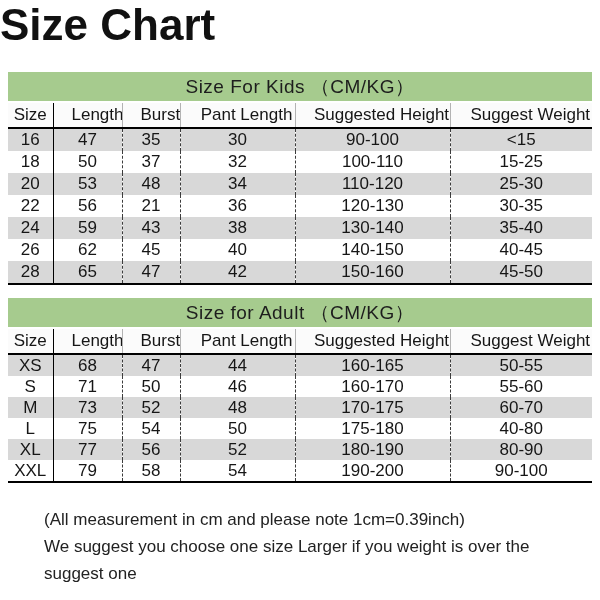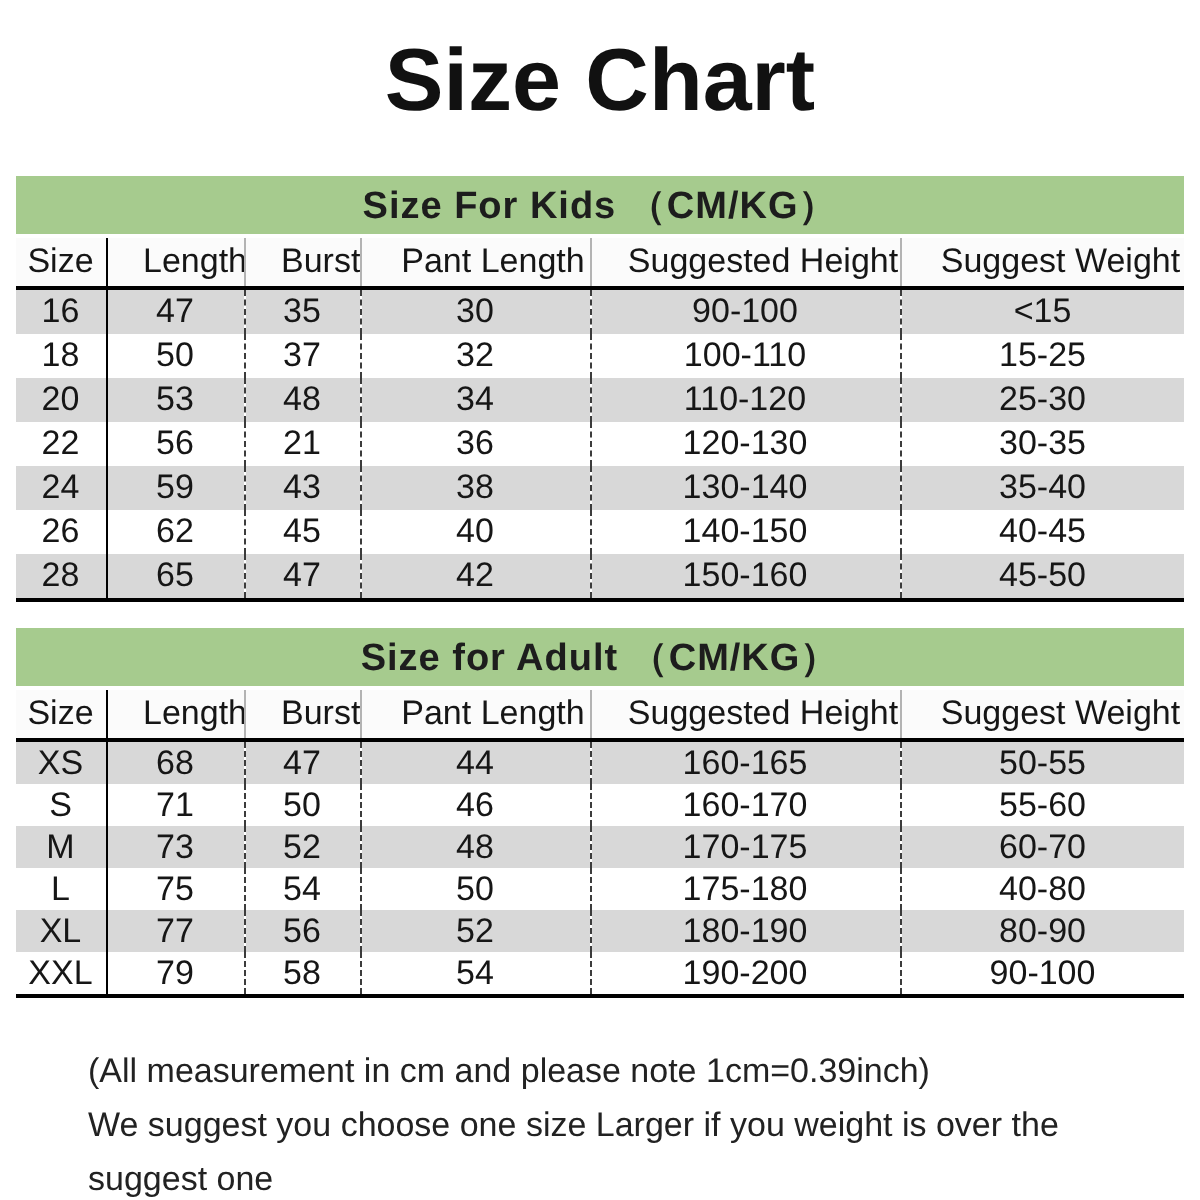--- a/index.html
+++ b/index.html
@@ -14,37 +14,35 @@
     color: #161616;
     overflow: hidden;
   }
   .page {
     width: 600px;
     height: 600px;
     position: relative;
   }
   .title {
     margin: 0;
-    padding-top: 16px;
     height: 62px;
-    text-align: center;
     font-size: 44px;
     font-weight: 700;
     color: #111111;
     letter-spacing: 0px;
   }
   .banner {
     margin: 0 8px 2px 8px;
     height: 29px;
     background: var(--banner-green, #a6cb8e);
     display: flex;
     align-items: center;
     justify-content: center;
     font-size: 19px;
-    font-weight: 700;
+    font-weight: 400;
     color: #1d1d1d;
     letter-spacing: 0.5px;
   }
   .kids-section { margin-top: 10px; }
   .adult-section { margin-top: 13px; }
   table.size-table {
     width: 584px;
     margin: 0 8px;
     border-collapse: collapse;
     table-layout: fixed;

